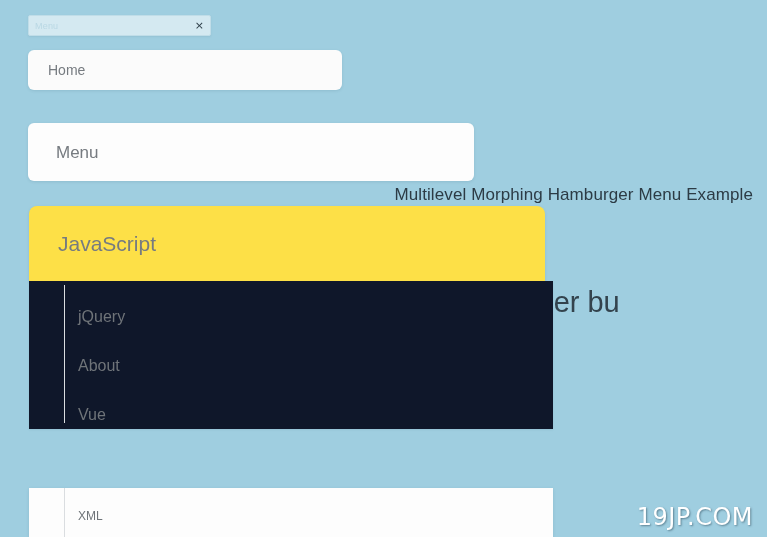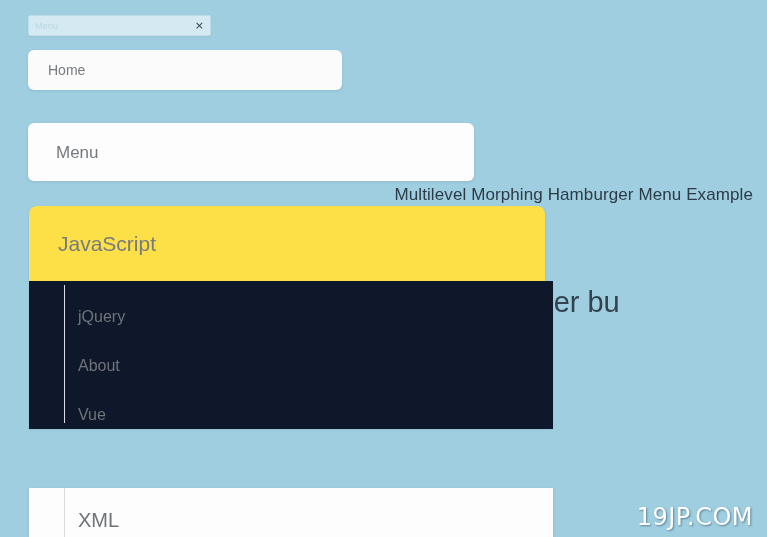--- a/index.html
+++ b/index.html
@@ -221,21 +221,21 @@
     border-radius: 0;
   }
   .panel-html-sub .sub-divider {
     left: 35px;
     top: 0;
     height: 49px;
   }
   .panel-html-sub .sub-item {
     left: 49px;
     top: 21px;
-    font-size: 20px;
+    font-size: 12px;
     text-align: center;
   }
 </style>
 </head>
 <body>
 
 <div class="page-content">
 
   <div class="page-title">Multilevel Morphing Hamburger Menu Example</div>
 

